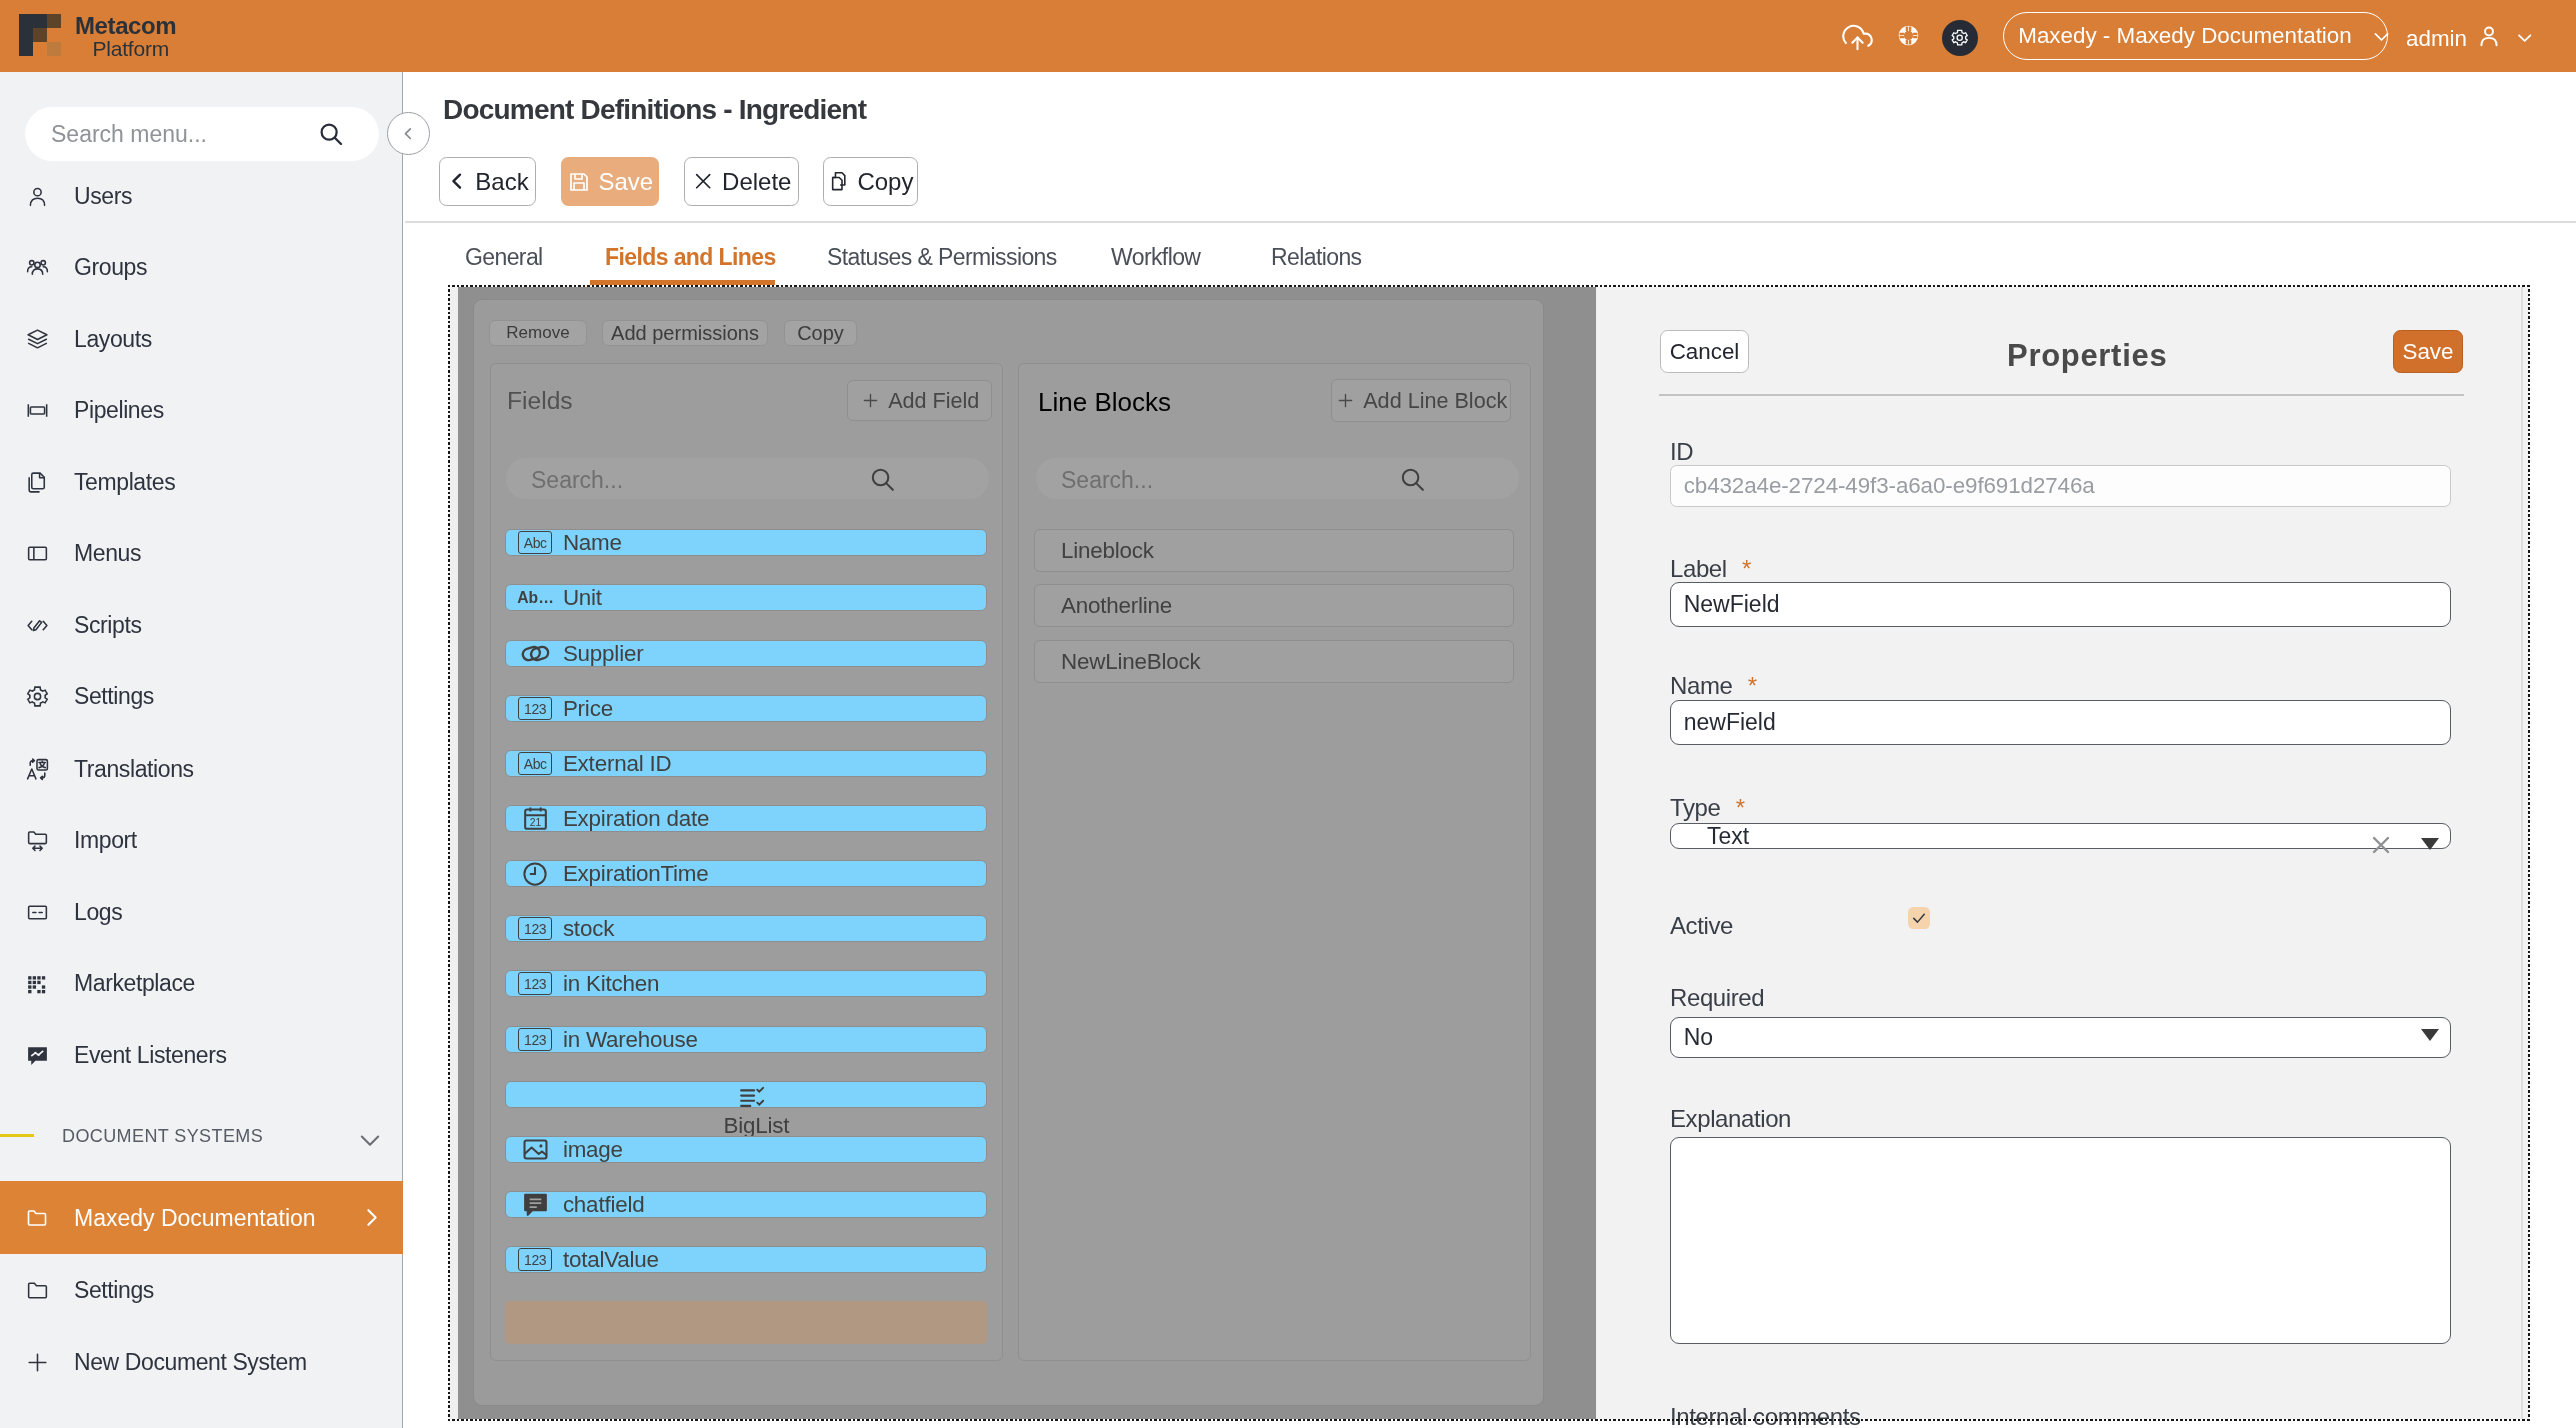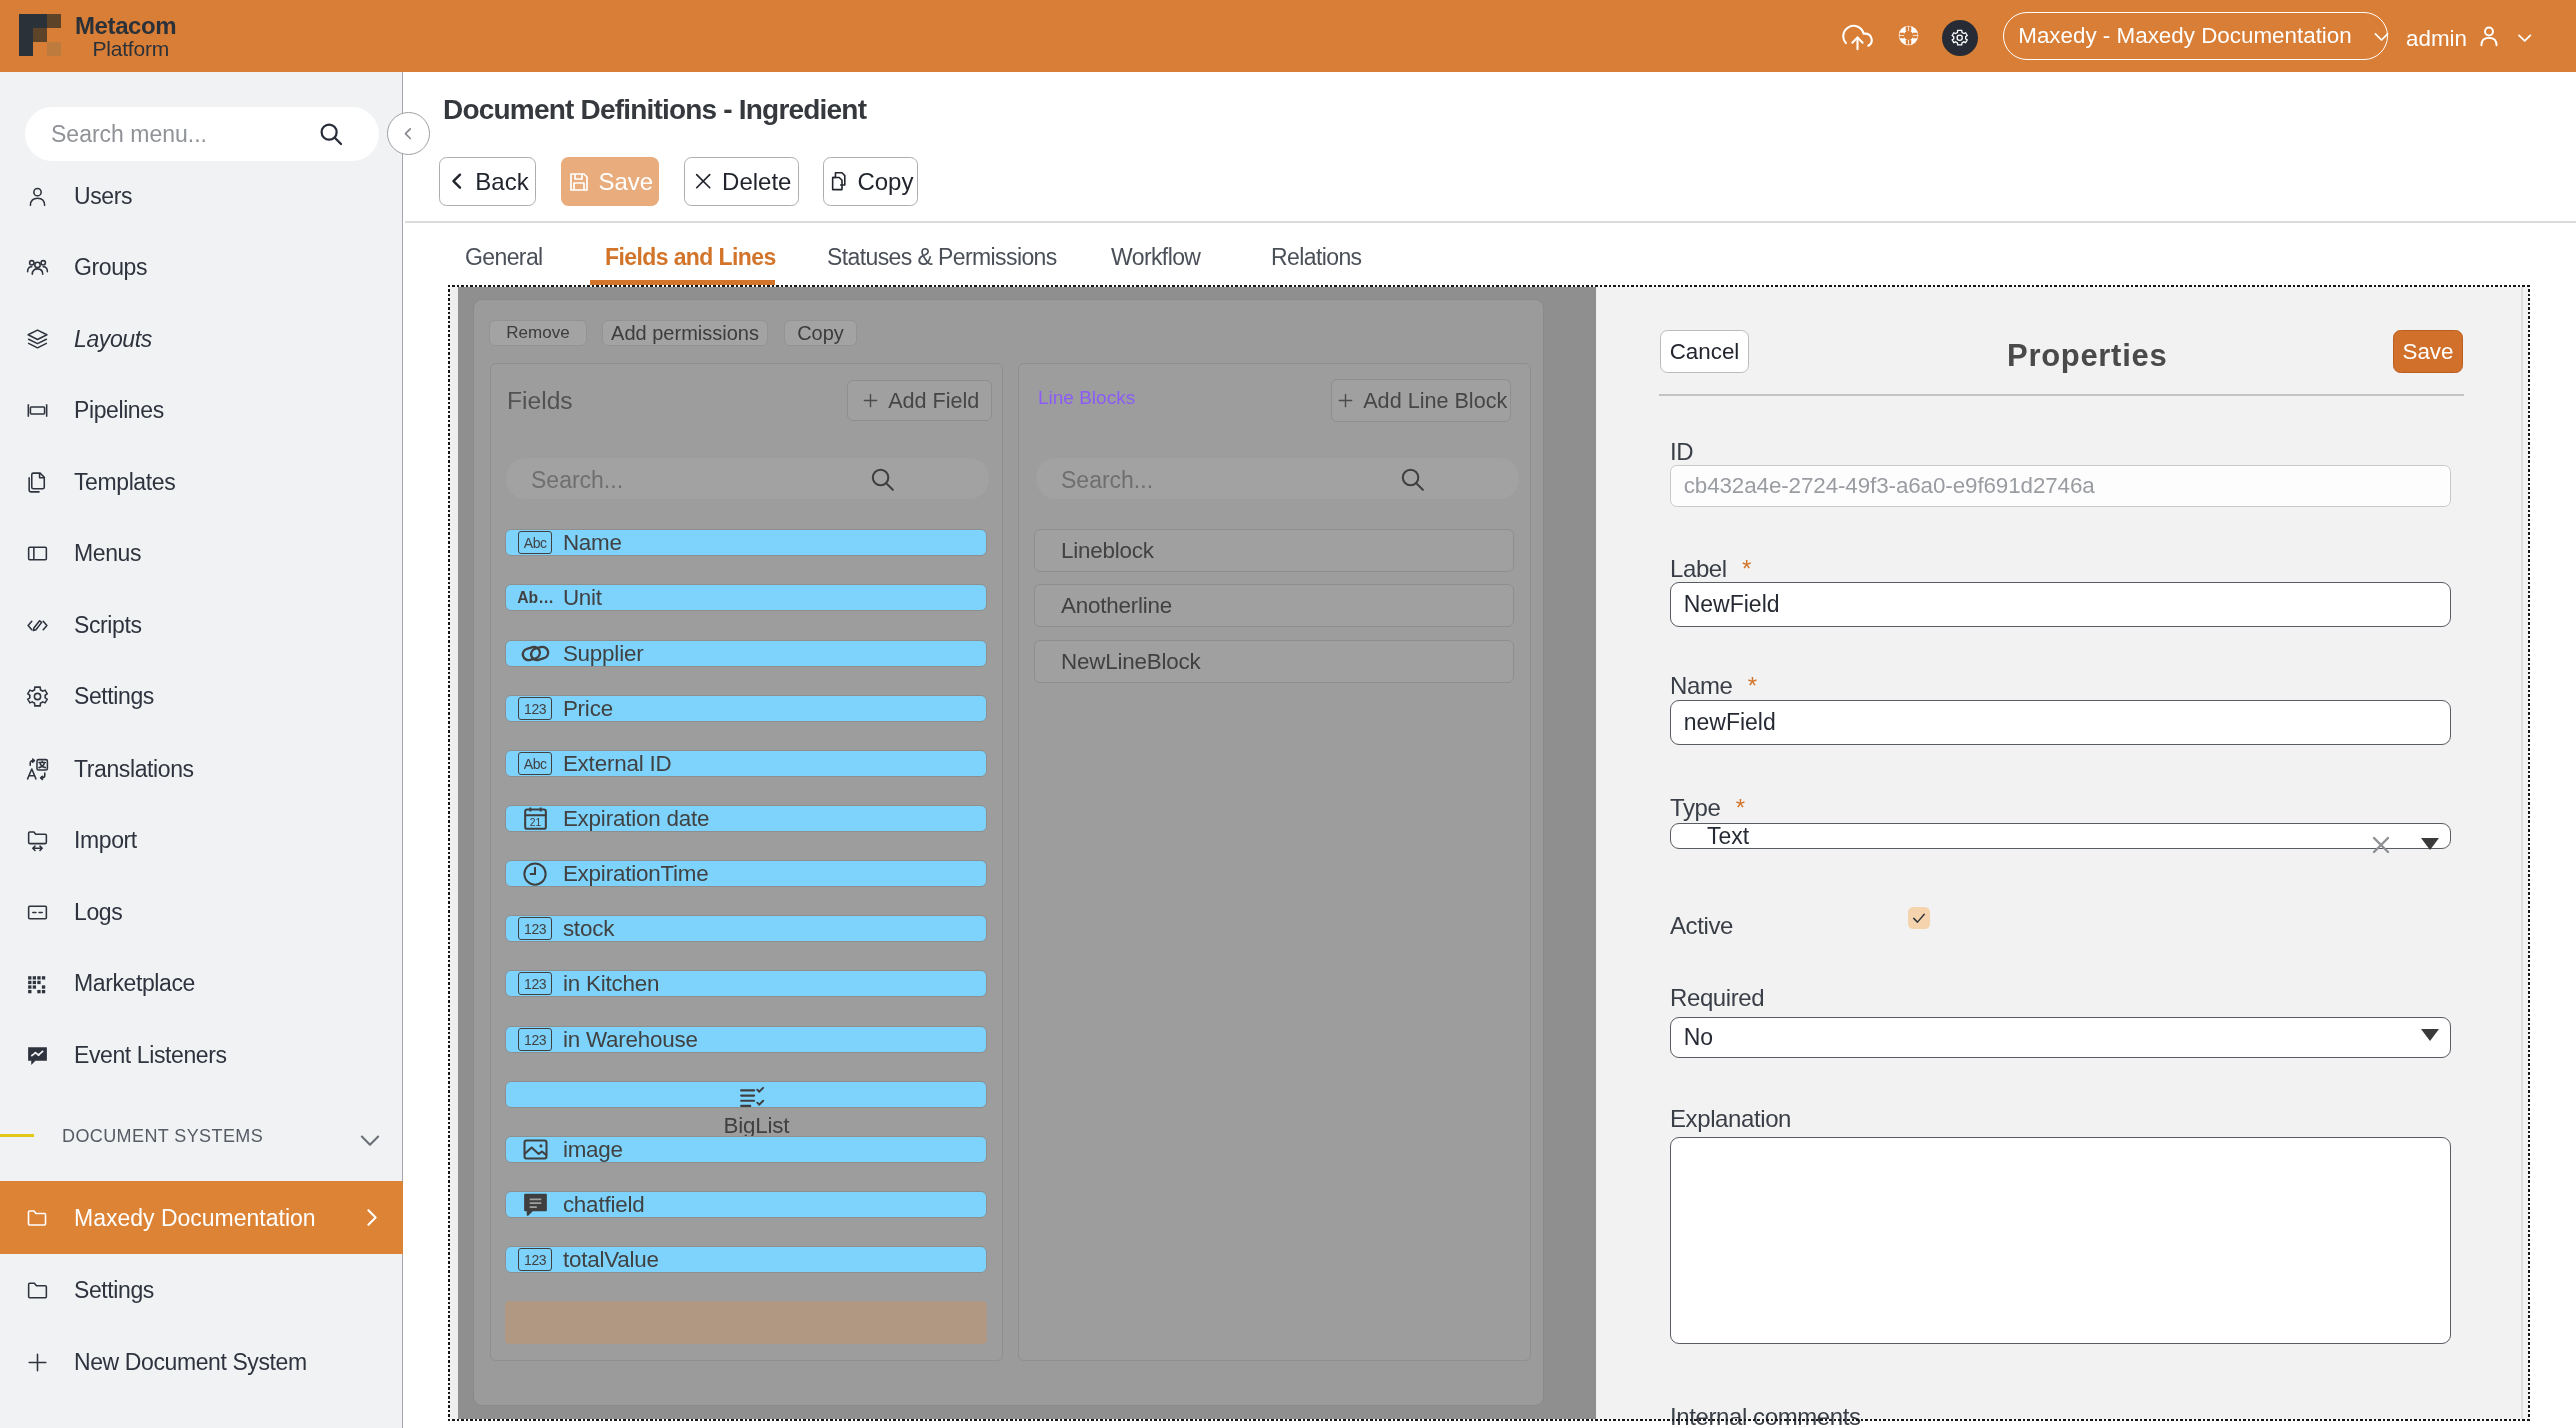--- a/index.html
+++ b/index.html
@@ -113,21 +113,21 @@
     </div>
   <div class="mi" style="top:231px;">
     <svg viewBox="0 0 24 24" fill="none" stroke="#2E333E" stroke-width="1.5" stroke-linecap="round">
         <circle cx="6.5" cy="7.5" r="2.1"></circle>
         <circle cx="17.5" cy="7.5" r="2.1"></circle>
         <circle cx="12" cy="9.5" r="2.6"></circle>
         <path d="M2.5 16 C2.5 12.8 4.3 11.3 6.5 11.3 M21.5 16 C21.5 12.8 19.7 11.3 17.5 11.3 M7 18.5 C7 14.8 9.2 13.3 12 13.3 C14.8 13.3 17 14.8 17 18.5"></path>
       </svg>
     <span>Groups</span>
     </div>
-  <div class="mi" style="top:303px;font-style:italic;">
+  <div class="mi" style="top:303px;">
     <svg viewBox="0 0 24 24" fill="none" stroke="#2E333E" stroke-width="1.5" stroke-linejoin="round">
         <path d="M12 3 L21 7.5 L12 12 L3 7.5 Z"></path>
         <path d="M3 11.5 L12 16 L21 11.5"></path>
         <path d="M3 15.5 L12 20 L21 15.5"></path>
       </svg>
     <span>Layouts</span>
     </div>
   <div class="mi" style="top:374px;">
     <svg viewBox="0 0 24 24" fill="none" stroke="#2E333E" stroke-width="1.5" stroke-linejoin="round">
         <rect x="5.2" y="8.7" width="13.6" height="6.6" rx="0.8"></rect>
@@ -415,21 +415,21 @@
   <div class="fi" style="top:1246px;">
       <span class="ic">
         <span class="badge">123</span>
       </span>
       <span class="lbl">totalValue</span>
     </div>
 
   <div class="ab" style="left:505px;top:1301px;width:482px;height:43px;background:#B19883;border-radius:4.5px;"></div>
 
   <div class="ab" style="left:1018px;top:363px;width:513px;height:998px;border:1.5px solid #8F8F8F;border-radius:6px;background:#9D9D9D;"></div>
-  <div class="ab" style="left:1038px;top:387px;font-size:19px;color:#8b5cf6;">Line Blocks</div>
+  <div class="ab" style="left:1038px;top:387px;font-size:26px;color:#000000;">Line Blocks</div>
   <div class="ab flex" style="left:1331px;top:379px;width:180px;height:43px;border:1.5px solid #8F8F8F;border-radius:6px;background:#A0A0A0;justify-content:center;font-size:21.6px;color:#464646;">
     <svg width="21" height="21" viewBox="0 0 24 24" fill="none" stroke="#4A4A4A" stroke-width="1.6" stroke-linecap="round" style="margin-right:7.5px;">
         <path d="M12 5 V19 M5 12 H19"></path>
       </svg>Add Line Block
   </div>
   <div class="ab" style="left:1036px;top:458px;width:483px;height:41px;background:#A2A2A2;border-radius:20px;"></div>
   <div class="ab" style="left:1061px;top:467px;font-size:23px;color:#6F6F6F;">Search...</div>
   <div class="ab" style="left:1397px;top:464px;">
     <svg width="31" height="31" viewBox="0 0 24 24" fill="none" stroke="#3F3F3F" stroke-width="1.6" stroke-linecap="round">
         <circle cx="10.5" cy="10.5" r="6"></circle>

